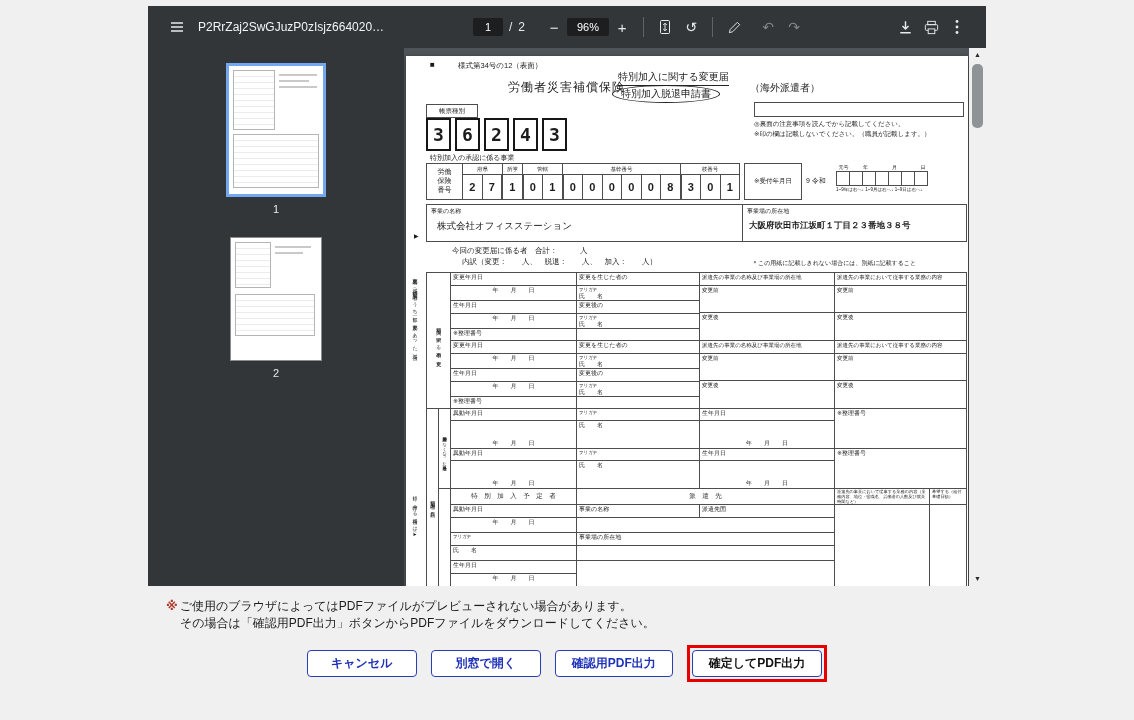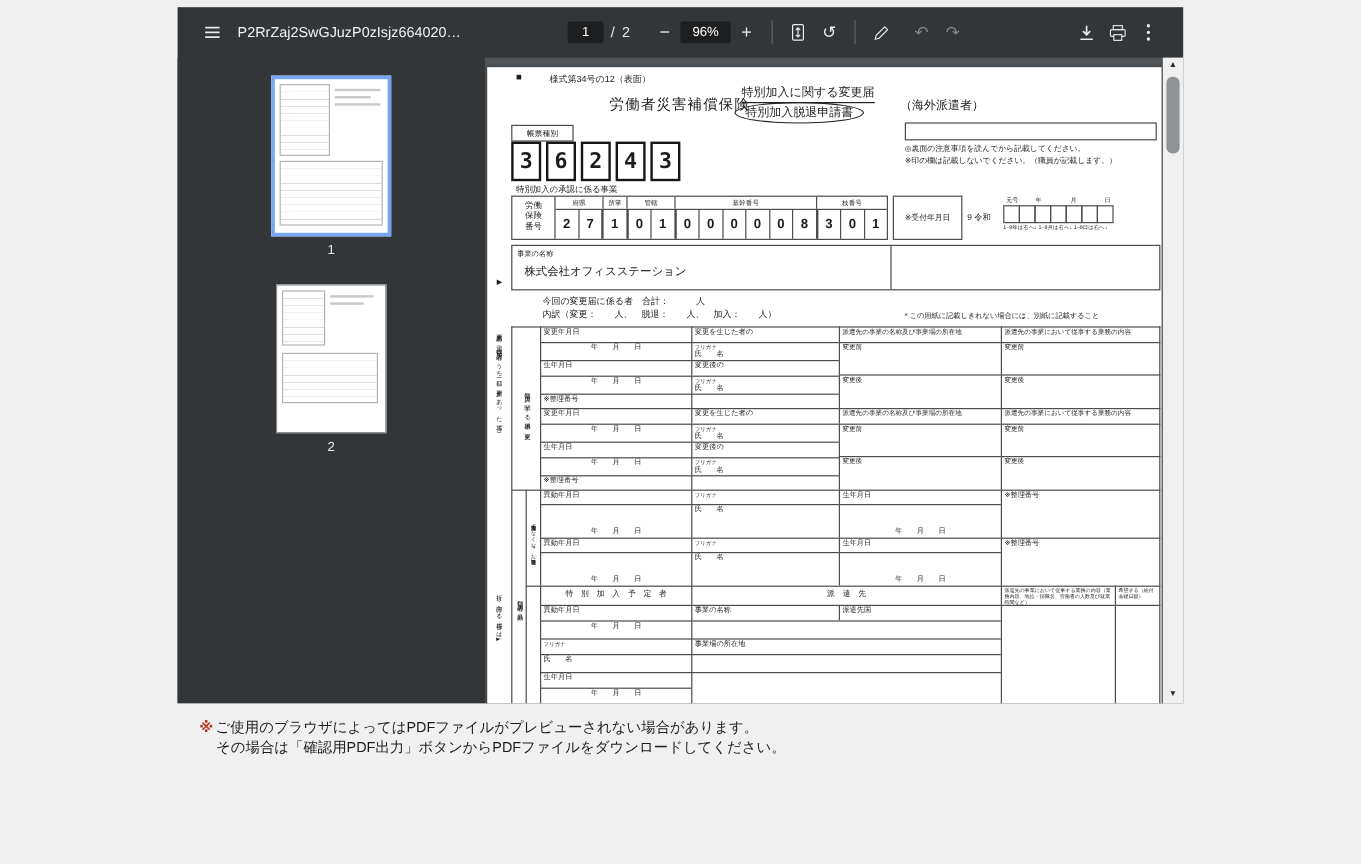--- a/index.html
+++ b/index.html
@@ -201,26 +201,30 @@
                 <div style="width:14px;height:15px;border:1px solid #4d4d4d;box-sizing:border-box;margin-left:-1px"></div>
               </div>
               <div style="font-size:4.5px;margin-top:1px;white-space:nowrap">1~9年は右へ↓ 1~9月は右へ↓ 1~9日は右へ↓</div>
             </div>
 
             <div class="abs" style="left:20px;top:148px;width:541px;height:38px;border:1px solid #4d4d4d;display:flex;box-sizing:border-box">
               <div style="width:316px;border-right:1px solid #4d4d4d;padding:2px 4px;box-sizing:border-box">
                 <div style="font-size:6px">事業の名称</div>
                 <div style="font-size:9.5px;margin:4px 0 0 6px">株式会社オフィスステーション</div>
               </div>
+              <div style="flex:1;padding:2px 4px;box-sizing:border-box">
+                <div style="font-size:6px">事業場の所在地</div>
+                <div style="font-size:8.5px;font-weight:bold;margin:4px 0 0 2px">大阪府吹田市江坂町１丁目２３番地３８号</div>
+              </div>
             </div>
 
             <div class="abs" style="left:8px;top:176px;font-size:6px">▶</div>
 
             <div class="abs" style="left:46px;top:190px;font-size:7.5px">今回の変更届に係る者　合計：　　　人</div>
-            <div class="abs" style="left:46px;top:201px;font-size:7.5px">内訳（変更：　　人、　脱退：　　人、　加入：　　人）</div>
+            <div class="abs" style="left:56px;top:201px;font-size:7.5px">内訳（変更：　　人、　脱退：　　人、　加入：　　人）</div>
             <div class="abs" style="left:346px;top:203px;font-size:6px">＊この用紙に記載しきれない場合には、別紙に記載すること</div>
 
             <div class="abs" style="left:6px;top:218px;height:212px;display:flex;justify-content:center">
                 <span class="v">変更届の場合（特別加入者のうち一部に変更があった場合）</span>
               </div>
             <div class="abs" style="left:6px;top:436px;height:94px;display:flex;justify-content:center">
                 <span class="v">折り曲げる場合には（►</span>
               </div>
 
             <div class="ftable">
@@ -331,14 +335,22 @@
     </div>
   </div>
 
   <div class="footer">
     <div class="fnote">
       <span class="mark">※</span><span>ご使用のブラウザによってはPDFファイルがプレビューされない場合があります。</span>
     </div>
     <div class="fnote" style="padding-left:32px">
       <span>その場合は「確認用PDF出力」ボタンからPDFファイルをダウンロードしてください。</span>
     </div>
+    <div class="btnrow">
+      <button class="btn">キャンセル</button>
+      <button class="btn">別窓で開く</button>
+      <button class="btn">確認用PDF出力</button>
+      <div class="hl">
+        <button class="btn">確定してPDF出力</button>
+      </div>
+    </div>
   </div>
 </div>
 
 </body></html>

